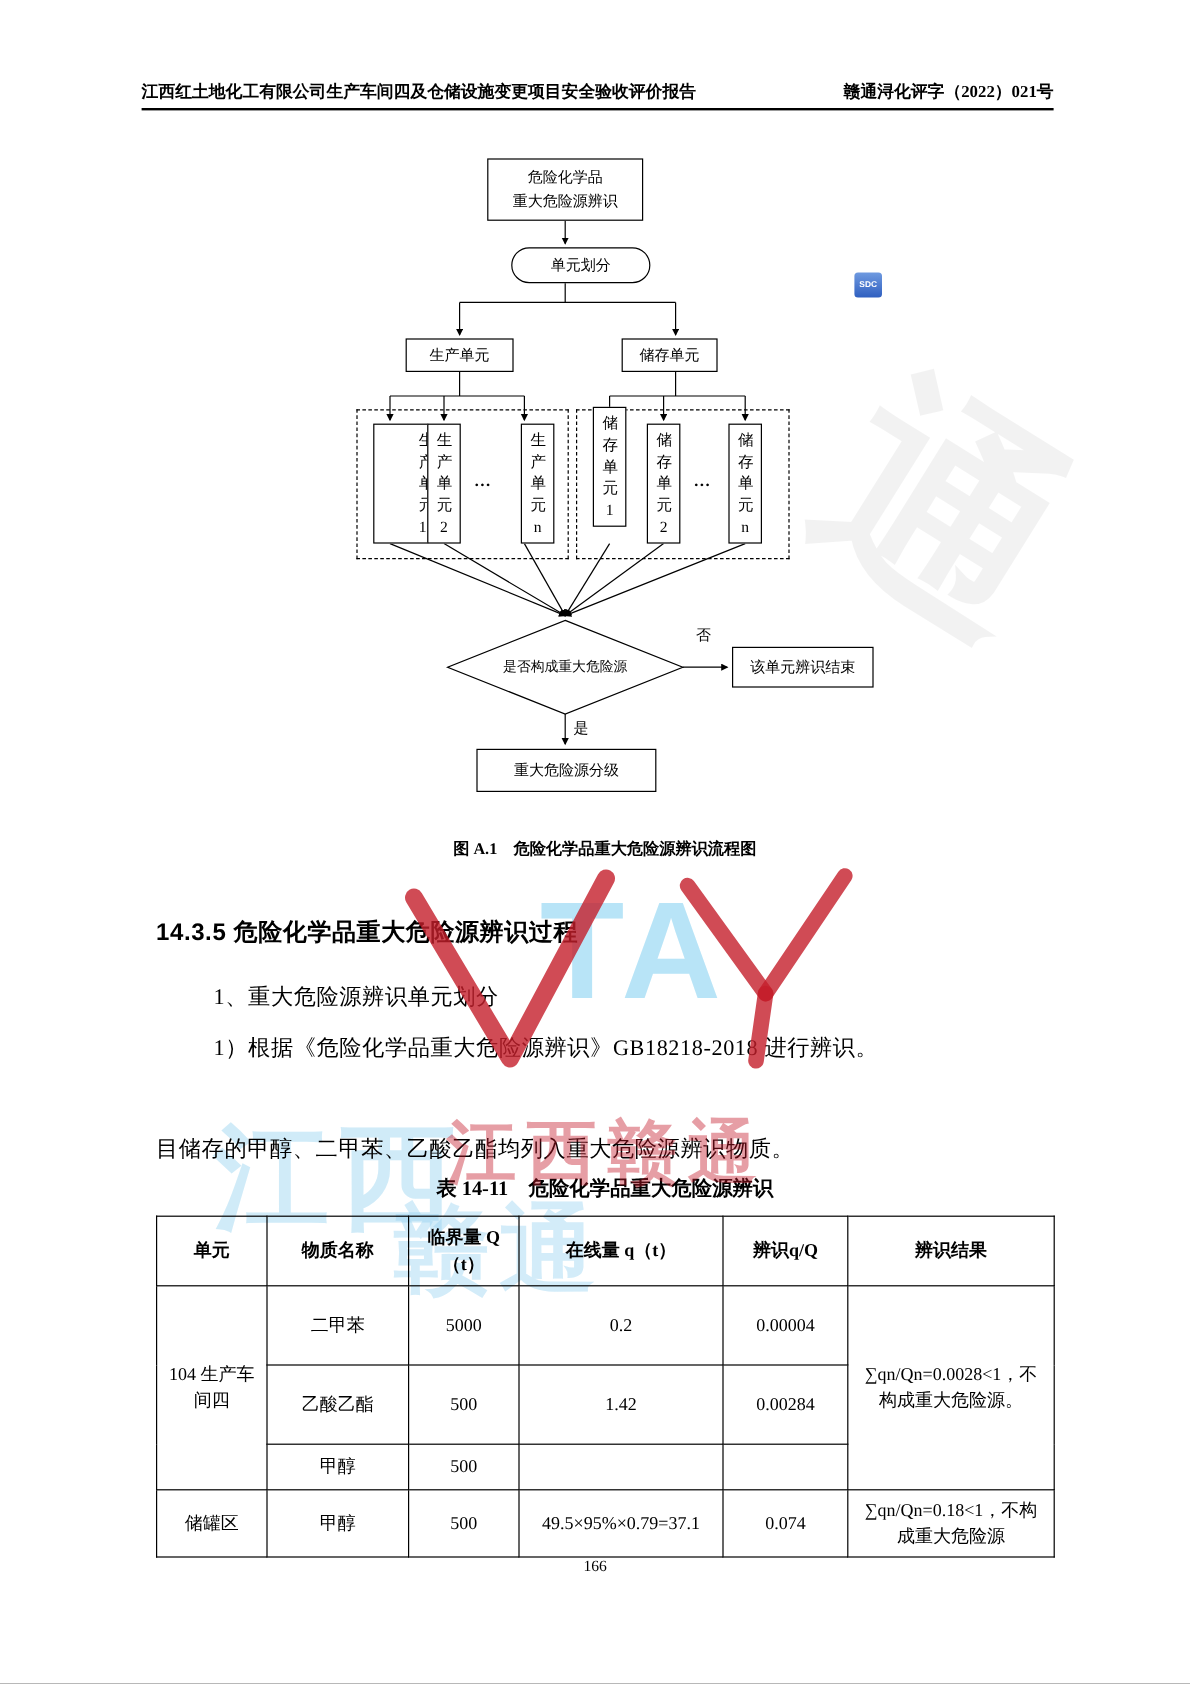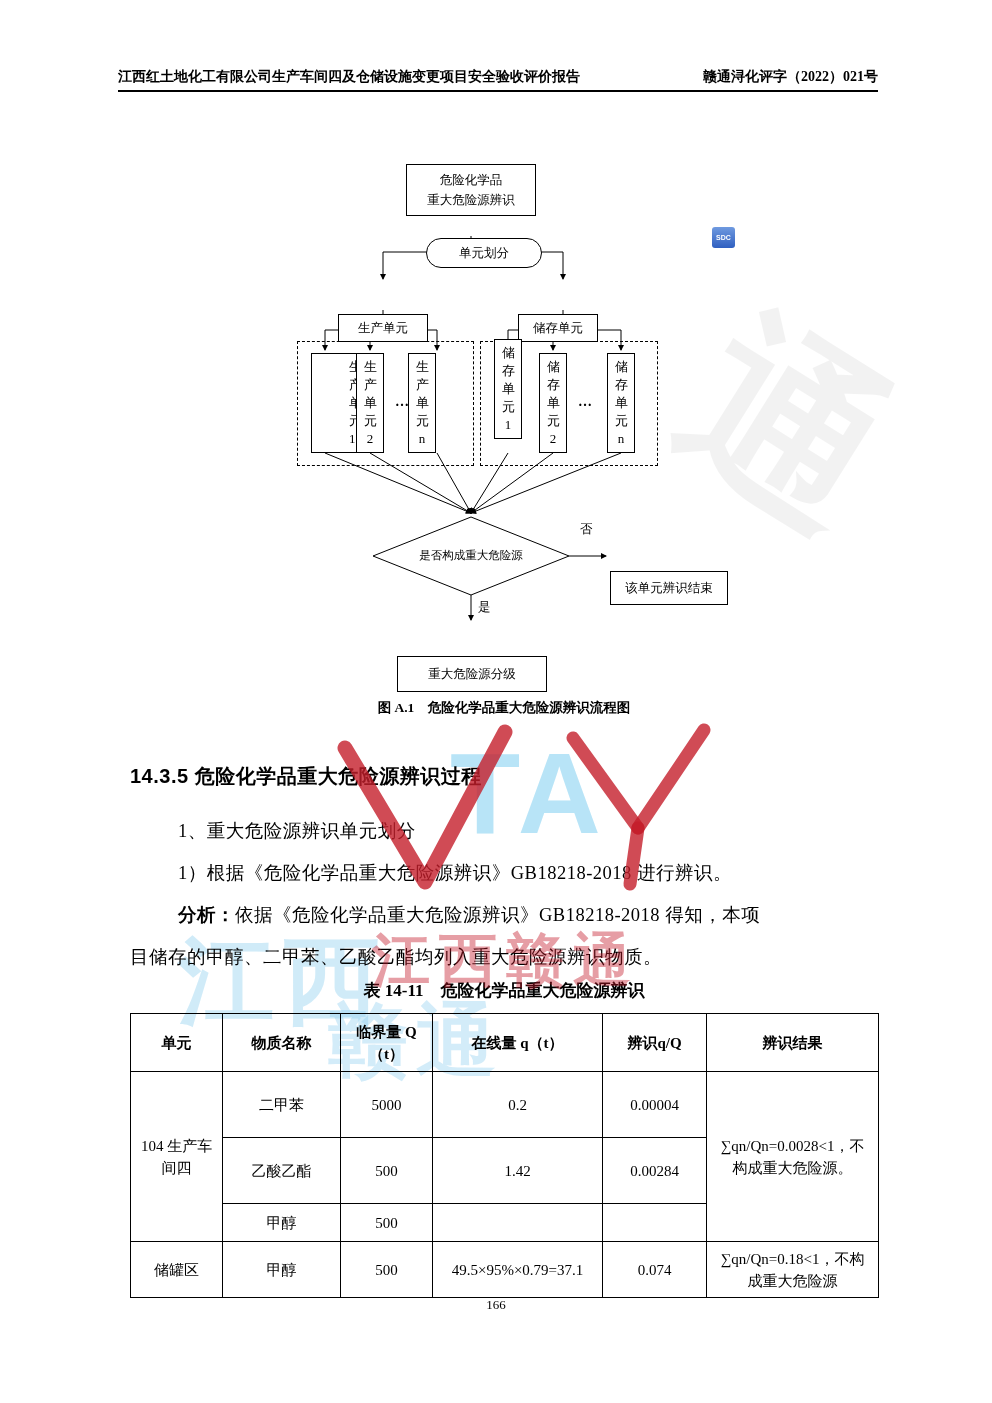--- a/index.html
+++ b/index.html
@@ -13,21 +13,21 @@
   
   .hdr { position:absolute; left:118px; top:68px; width:760px;
          display:flex; justify-content:space-between; align-items:baseline;
          font-size:14px; font-weight:bold; z-index:2; }
   .hdr-rule { position:absolute; left:118px; top:90px; width:760px; height:2px; background:#000; z-index:2; }
 
   
   .fc-svg { position:absolute; left:0; top:0; width:992px; height:1403px; z-index:1; pointer-events:none; }
   .fbox { position:absolute; border:1px solid #000; background:#fff; z-index:2;
           display:flex; flex-direction:column; align-items:center; justify-content:center;
-          text-align:center; font-size:12.5px; line-height:20px;margin-top:32px; }
+          text-align:center; font-size:12.5px; line-height:20px; }
   .dashedbox { position:absolute; border:1px dashed #000; z-index:1; background:transparent; }
   .vbox { position:absolute; border:1px solid #000; background:#fff; z-index:2;
           width:28px; height:100px; padding:4px 7px 0 7px; font-size:13px; line-height:18px;
           word-break:break-all; text-align:center; }
   .ellip { position:absolute; z-index:2; font-size:14px; font-weight:bold; letter-spacing:1px; }
   .fc-label { position:absolute; z-index:2; font-size:12.5px; }
   .diamond-text { position:absolute; left:382px; top:548px; width:178px; text-align:center;
                   font-size:11.5px; z-index:2; }
   .fc-caption { position:absolute; left:130px; top:699px; width:748px; text-align:center;
                 font-size:13.5px; font-weight:bold; z-index:2; }
@@ -130,44 +130,41 @@
 
   <div class="fbox" style="left:338px; top:282px; width:90px; height:28px;">生产单元</div>
   <div class="fbox" style="left:518px; top:282px; width:80px; height:28px;">储存单元</div>
 
   <div class="dashedbox" style="left:297px; top:341px; width:177px; height:125px;"></div>
   <div class="dashedbox" style="left:480px; top:341px; width:178px; height:125px;"></div>
 
   <div class="vbox" style="left:311px; top:353px;padding-left:37px;">生产单元1</div>
   <div class="vbox" style="left:356px; top:353px;">生产单元2</div>
   <div class="ellip" style="left:395px; top:394px;">…</div>
-  <div class="vbox" style="left:408px; top:353px;text-align:center;">生产单元n</div>
+  <div class="vbox" style="left:434px; top:353px;text-align:center;">生产单元n</div>
 
   <div class="vbox" style="left:494px; top:339px;">储存单元1</div>
   <div class="vbox" style="left:539px; top:353px;">储存单元2</div>
   <div class="ellip" style="left:578px; top:394px;">…</div>
   <div class="vbox" style="left:607px; top:353px;">储存单元n</div>
 
   <div class="diamond-text">是否构成重大危险源</div>
 
   <div class="fc-label" style="left:580px; top:521px;">否</div>
   <div class="fbox" style="left:610px; top:539px; width:118px; height:34px;">该单元辨识结束</div>
 
   <div class="fc-label" style="left:478px; top:599px;">是</div>
   <div class="fbox" style="left:397px; top:624px; width:150px; height:36px;">重大危险源分级</div>
 
   <div class="fc-caption">图 A.1　危险化学品重大危险源辨识流程图</div>
 
   <div class="sec-heading">14.3.5 危险化学品重大危险源辨识过程</div>
 
   <div class="bodyline" style="left:178px; top:818px;">1、重大危险源辨识单元划分</div>
   <div class="bodyline" style="left:178px; top:860px;">1）根据《危险化学品重大危险源辨识》GB18218-2018 进行辨识。</div>
-  <div class="bodyline" style="left:178px; top:902px;">
-    <span class="bold">分析：</span><span>依据《危险化学品重大危险源辨识》GB18218-2018 得知，本项</span>
-  </div>
   <div class="bodyline" style="left:130px; top:944px;">目储存的甲醇、二甲苯、乙酸乙酯均列入重大危险源辨识物质。</div>
 
   <div class="tbl-title">表 14-11　危险化学品重大危险源辨识</div>
 
   <table class="hz">
     <colgroup>
       <col style="width:92px">
         <col style="width:118px">
         <col style="width:92px">
       <col style="width:170px">

